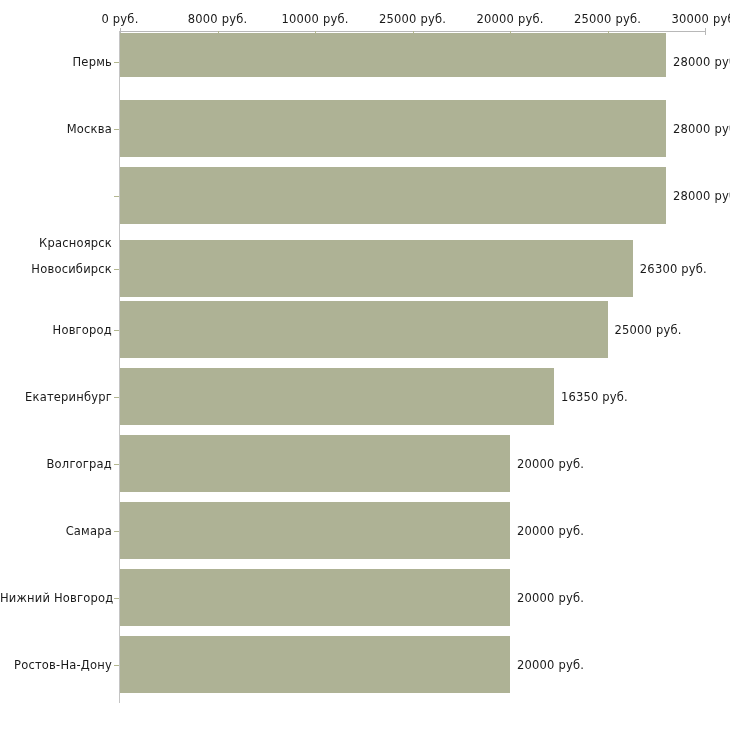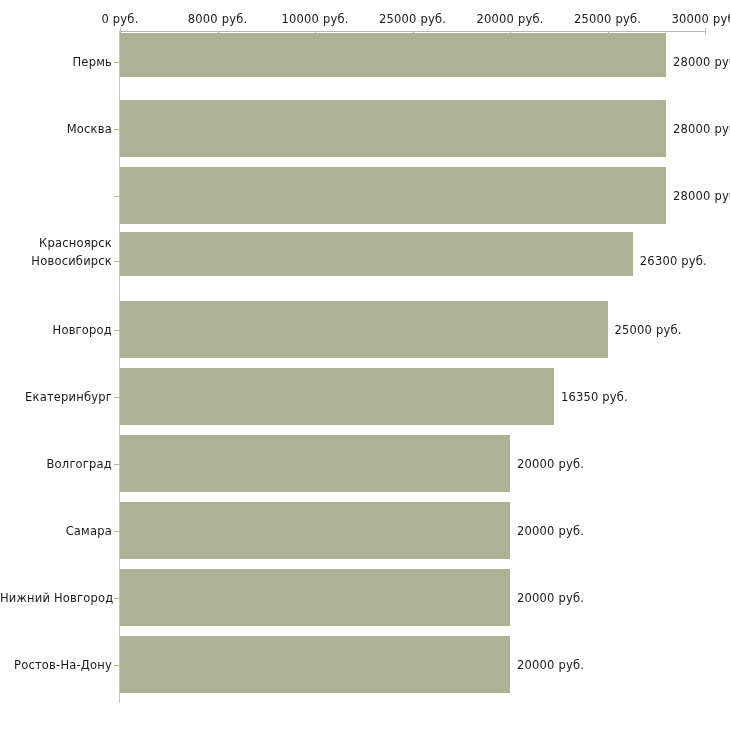--- a/index.html
+++ b/index.html
@@ -153,21 +153,21 @@
         <div class="val-label" style="left: 673px; top: 21.5px;">28000 руб.</div>
       </div>
       <div class="bar-row" style="top: 167px; height: 57px;">
         <div class="bar" style="width: 546px; background: rgb(174, 178, 149);"></div>
         <div class="cat-label-wrap" style="top: 21.5px; margin-top: 47px;">
           <div class="cat-label">Красноярск</div>
         </div>
         <div class="cat-tick" style="top: 28.5px; background: rgb(179, 183, 143);"></div>
         <div class="val-label" style="left: 673px; top: 21.5px;">28000 руб.</div>
       </div>
-      <div class="bar-row" style="top: 232px; height: 44px;">
+      <div class="bar-row" style="top: 240px; height: 57px;">
         <div class="bar" style="width: 512.85px; background: rgb(174, 178, 149);"></div>
         <div class="cat-label-wrap" style="top: 21.5px;">
           <div class="cat-label">Новосибирск</div>
         </div>
         <div class="cat-tick" style="top: 28.5px; background: rgb(179, 183, 143);"></div>
         <div class="val-label" style="left: 639.85px; top: 21.5px;">26300 руб.</div>
       </div>
       <div class="bar-row" style="top: 301px; height: 57px;">
         <div class="bar" style="width: 487.5px; background: rgb(174, 178, 149);"></div>
         <div class="cat-label-wrap" style="top: 21.5px;">

